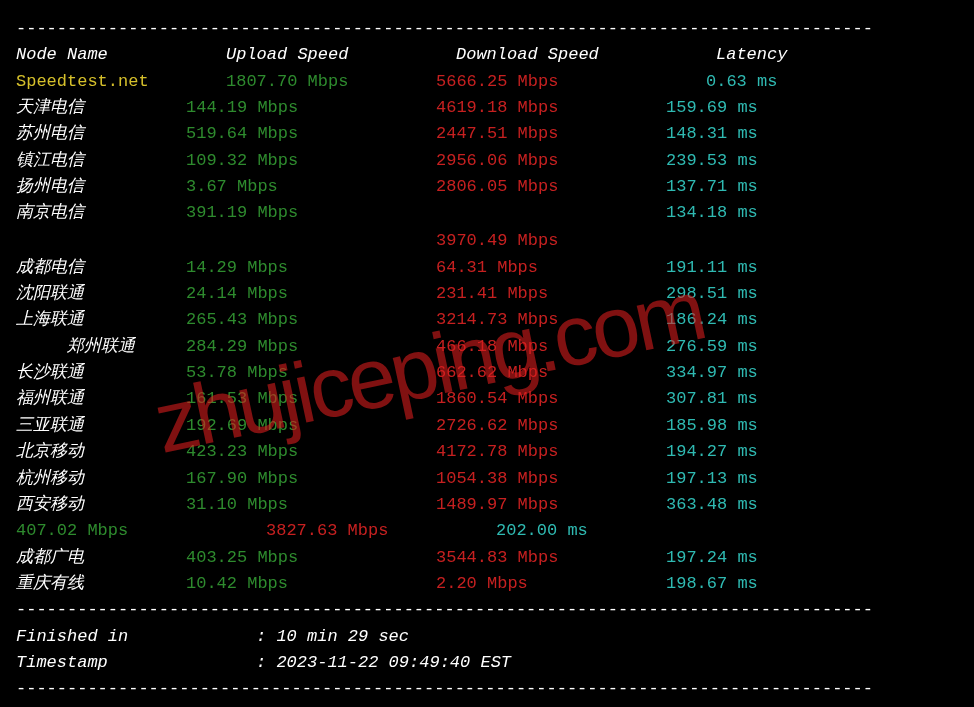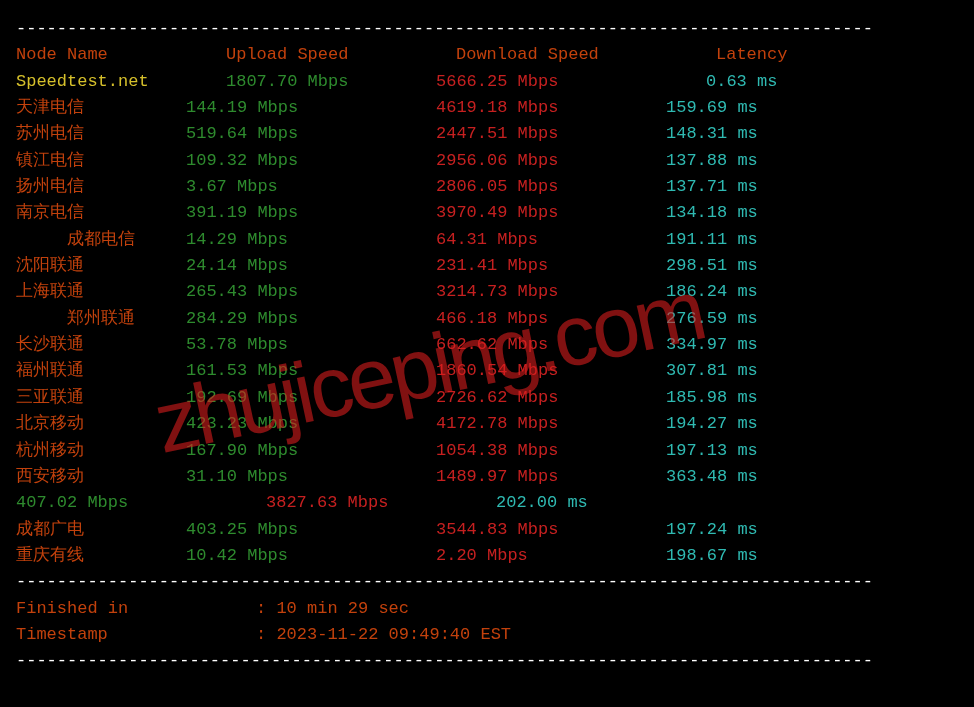--- a/index.html
+++ b/index.html
@@ -28,21 +28,21 @@
     display: flex;
   }
   .col-node { width: 190px; white-space: pre; }
   .col-upload { width: 230px; white-space: pre; }
   .col-download { width: 230px; white-space: pre; }
   .col-latency { white-space: pre; }
   .hdr-node { width: 210px; white-space: pre; }
   .hdr-upload { width: 230px; white-space: pre; }
   .hdr-download { width: 260px; white-space: pre; }
   .hdr-latency { white-space: pre; }
-  .c-white { color: #c2410c; }
+  .c-white { color: #ffffff; font-style: italic; }
   .c-yellow { color: #d6c02b; }
   .c-green { color: #2e8b2e; }
   .c-red { color: #c62020; }
   .c-teal { color: #2fbab2; }
   .footer-row {
     display: flex;
     white-space: pre;
   }
   .footer-label { width: 240px; }
   .watermark {
@@ -88,36 +88,36 @@
     <div class="row">
       <span class="col-node c-white" style="width: 170px;">苏州电信</span>
       <span class="col-upload c-green" style="width: 250px;">519.64 Mbps</span>
       <span class="col-download c-red" style="width: 230px;">2447.51 Mbps</span>
       <span class="col-latency c-teal">148.31 ms</span>
     </div>
     <div class="row">
       <span class="col-node c-white" style="width: 170px;">镇江电信</span>
       <span class="col-upload c-green" style="width: 250px;">109.32 Mbps</span>
       <span class="col-download c-red" style="width: 230px;">2956.06 Mbps</span>
-      <span class="col-latency c-teal">137.88 ms</span>
+      <span class="col-latency c-teal">239.53 ms</span>
     </div>
     <div class="row">
       <span class="col-node c-white" style="width: 170px;">扬州电信</span>
       <span class="col-upload c-green" style="width: 250px;">3.67 Mbps</span>
       <span class="col-download c-red" style="width: 230px;">2806.05 Mbps</span>
       <span class="col-latency c-teal">137.71 ms</span>
     </div>
     <div class="row">
       <span class="col-node c-white" style="width: 170px;">南京电信</span>
       <span class="col-upload c-green" style="width: 250px;">391.19 Mbps</span>
-      <span class="col-download c-red" style="width: 230px;">3970.49 Mbps</span>
+      <span class="col-download c-red" style="width: 230px; margin-top: 28px;">3970.49 Mbps</span>
       <span class="col-latency c-teal">134.18 ms</span>
     </div>
     <div class="row">
-      <span class="col-node c-white" style="width: 170px; text-align: center;">成都电信</span>
+      <span class="col-node c-white" style="width: 170px;">成都电信</span>
       <span class="col-upload c-green" style="width: 250px;">14.29 Mbps</span>
       <span class="col-download c-red" style="width: 230px;">64.31 Mbps</span>
       <span class="col-latency c-teal">191.11 ms</span>
     </div>
     <div class="row">
       <span class="col-node c-white" style="width: 170px;">沈阳联通</span>
       <span class="col-upload c-green" style="width: 250px;">24.14 Mbps</span>
       <span class="col-download c-red" style="width: 230px;">231.41 Mbps</span>
       <span class="col-latency c-teal">298.51 ms</span>
     </div>

